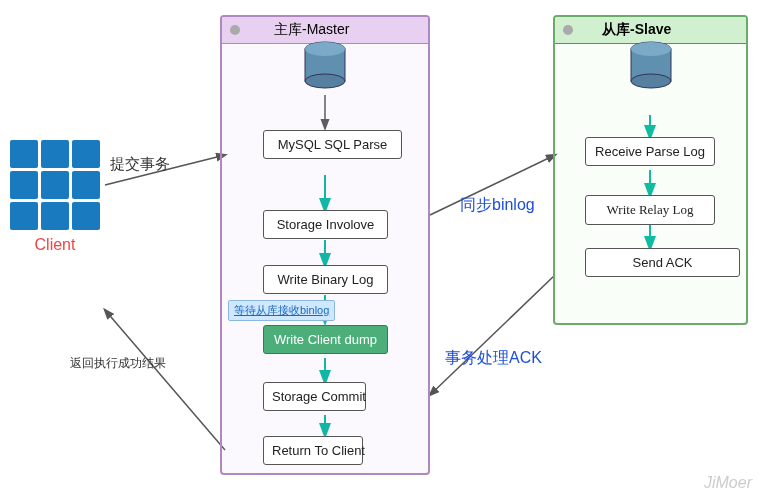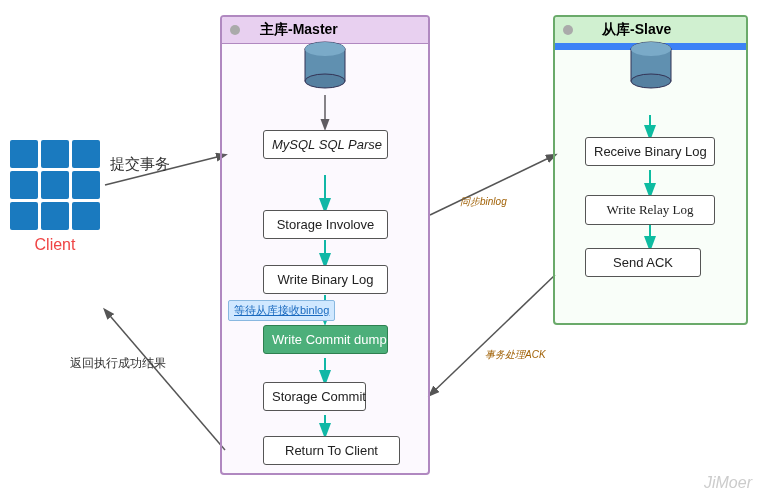--- a/index.html
+++ b/index.html
@@ -92,21 +92,21 @@
       left: 553px;
       top: 15px;
       width: 195px;
       height: 310px;
       border: 2px solid #6aaa6a;
       border-radius: 4px;
       background: rgba(180,240,180,0.08);
     }
     .slave-title-bar {
       background: #d0f0d0;
-      border-bottom: 7px solid #3b82f6;
+      border-bottom: 1px solid #3b82f6;
       border-radius: 2px 2px 0 0;
       display: flex;
       align-items: center;
       padding: 4px 8px;
     }
 
     
     .node-box {
       position: absolute;
       border: 1.5px solid #555;
@@ -129,23 +129,22 @@
       position: absolute;
       top: 0; left: 0;
       width: 762px;
       height: 500px;
       pointer-events: none;
     }
 
     
     .sync-label {
       position: absolute;
-      font-size: 10px;
-      color: #a16207;
-      font-style: italic;
+      font-size: 16px;
+      color: #1d4ed8;
     }
 
     .jimoer {
       position: absolute;
       right: 10px;
       bottom: 8px;
       font-size: 16px;
       color: #ccc;
       font-style: italic;
     }
@@ -210,86 +209,86 @@
     <div class="client-label">Client</div>
   </div>
 
   <div class="label-tijiao">提交事务</div>
 
   <div class="label-fanhui" style="font-size:12px; left:70px; top:355px;">返回执行成功结果</div>
 
   <div class="master-box">
     <div class="master-title-bar">
       <span class="window-btn"></span>
-      <span style="font-size:14px; font-weight:bold; margin-left:16px;">主库-Master</span>
+      <span style="font-size:14px; font-weight:normal; margin-left:30px;">主库-Master</span>
     </div>
 
     <div style="position:absolute; top:22px; left:50%; transform:translateX(-50%); text-align:center;">
       <svg width="48" height="55" viewBox="0 0 48 55">
         <ellipse cx="24" cy="10" rx="20" ry="7" fill="#5580a0" stroke="#335" stroke-width="1"></ellipse>
         <rect x="4" y="10" width="40" height="32" fill="#6090b0" stroke="#335" stroke-width="1"></rect>
         <ellipse cx="24" cy="42" rx="20" ry="7" fill="#5580a0" stroke="#335" stroke-width="1"></ellipse>
         <ellipse cx="24" cy="10" rx="20" ry="7" fill="#7aaac8"></ellipse>
       </svg>
     </div>
   </div>
 
-  <div class="node-box" style="left:263px; top:130px; width:125px;font-style:italic;">
+  <div class="node-box" style="left:263px; top:130px; width:139px;">
     <span>MySQL SQL Parse</span>
   </div>
 
   <div class="node-box" style="left:263px; top:210px; width:125px;">
     <span>Storage Involove</span>
   </div>
 
   <div class="node-box" style="left:263px; top:265px; width:125px;">
     <span>Write Binary Log</span>
   </div>
 
   <div style="position:absolute; left:228px; top:300px; font-size:11px; color:#1a6abf; background:#d0e8ff; border:1px solid #88b8e0; padding:2px 5px; border-radius:2px; white-space:nowrap; z-index:10;text-decoration:underline;">等待从库接收binlog</div>
 
   <div class="node-box highlight" style="left:263px; top:325px; width:125px;">
-    <span>Write Commit dump</span>
+    <span>Write Client dump</span>
   </div>
 
   <div class="node-box" style="left:263px; top:382px; width:103px;">
     <span>Storage Commit</span>
   </div>
 
-  <div class="node-box" style="left:263px; top:436px; width:137px;">
+  <div class="node-box" style="left:263px; top:436px; width:100px;">
     <span>Return To Client</span>
   </div>
 
   <div class="slave-box">
     <div class="slave-title-bar">
       <span class="window-btn"></span>
       <span style="font-size:14px; font-weight:bold; margin-left:25px;">从库-Slave</span>
     </div>
 
     <div style="position:absolute; top:22px; left:50%; transform:translateX(-50%); text-align:center;">
       <svg width="48" height="55" viewBox="0 0 48 55">
         <ellipse cx="24" cy="10" rx="20" ry="7" fill="#5580a0" stroke="#335" stroke-width="1"></ellipse>
         <rect x="4" y="10" width="40" height="32" fill="#6090b0" stroke="#335" stroke-width="1"></rect>
         <ellipse cx="24" cy="42" rx="20" ry="7" fill="#5580a0" stroke="#335" stroke-width="1"></ellipse>
         <ellipse cx="24" cy="10" rx="20" ry="7" fill="#7aaac8"></ellipse>
       </svg>
     </div>
   </div>
 
   <div class="node-box" style="left:585px; top:137px; width:130px;">
-    <span>Receive Binary Log</span>
+    <span>Receive Parse Log</span>
   </div>
 
   <div class="node-box" style="left:585px; top:195px; width:130px;font-family:Liberation Serif, serif;">
     <span>Write Relay Log</span>
   </div>
 
-  <div class="node-box" style="left:585px; top:248px; width:116px;">
+  <div class="node-box" style="left:585px; top:248px; width:155px;">
     <span>Send ACK</span>
   </div>
 
   <div class="sync-label" style="left:460px; top:195px;">同步binlog</div>
 
-  <div class="sync-label" style="left:445px; top:348px;margin-left:40px;">事务处理ACK</div>
+  <div class="sync-label" style="left:445px; top:348px;">事务处理ACK</div>
 
   <div class="jimoer">JiMoer</div>
 
 </div>
 
 </body></html>

